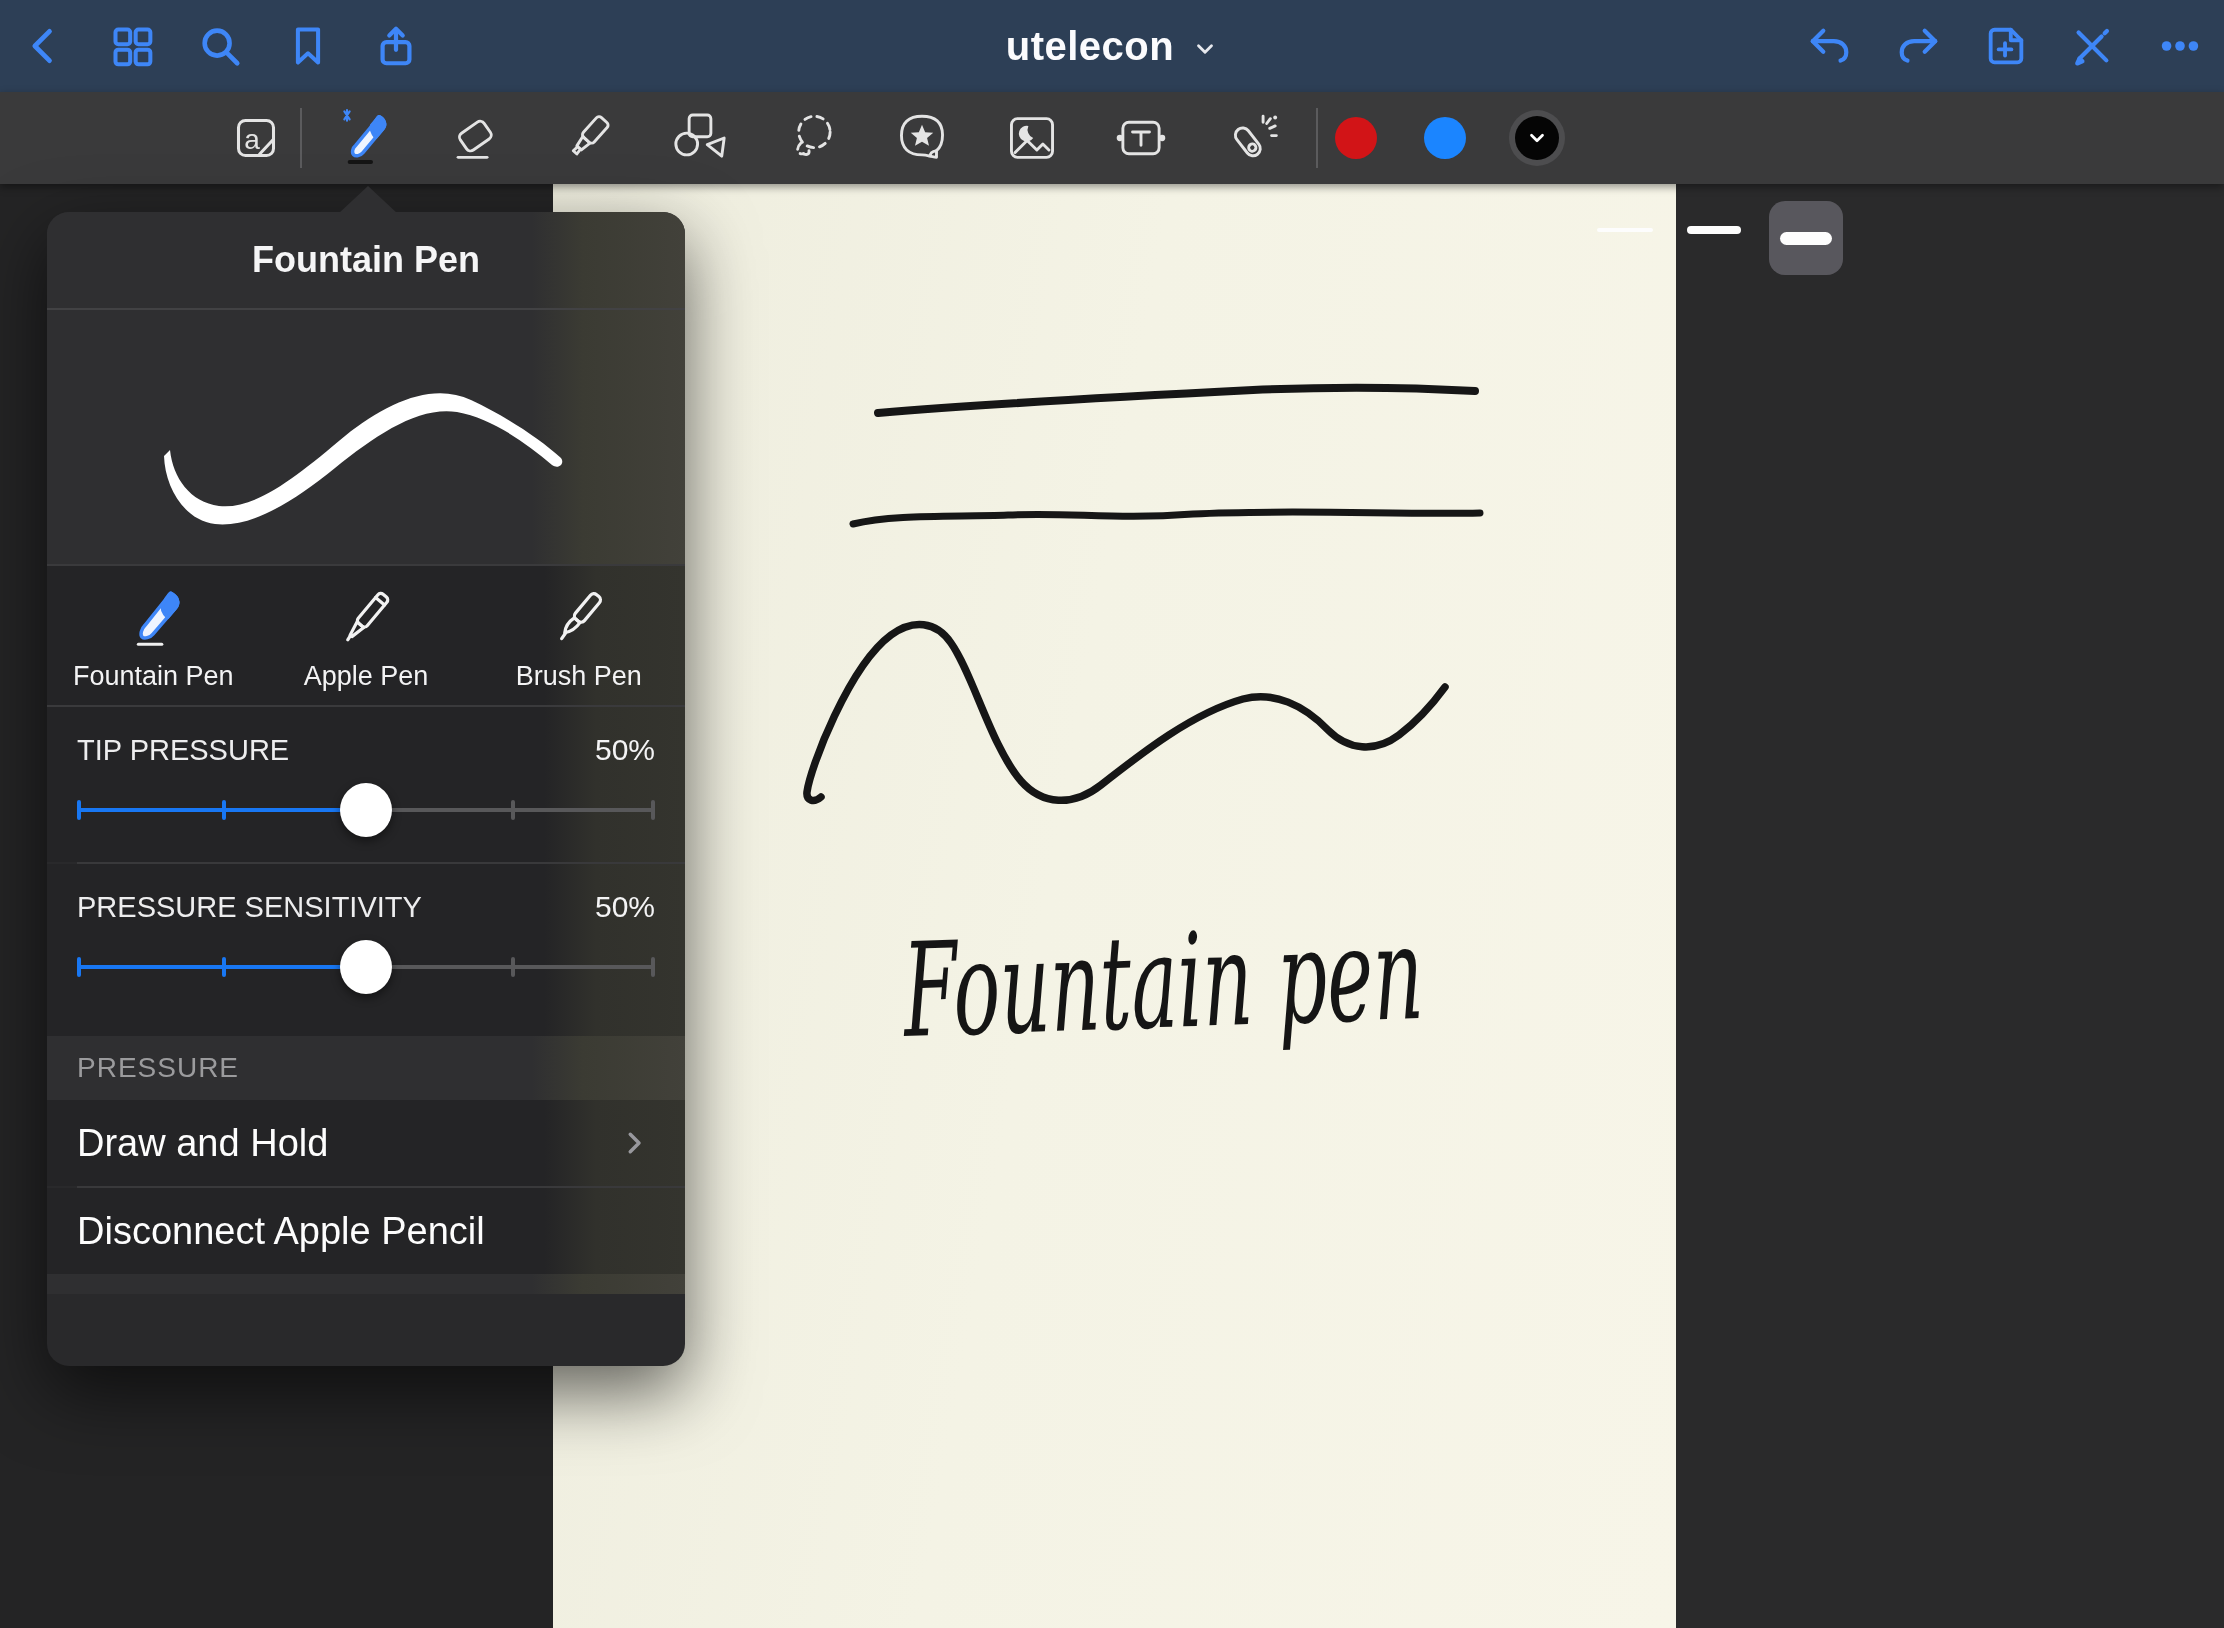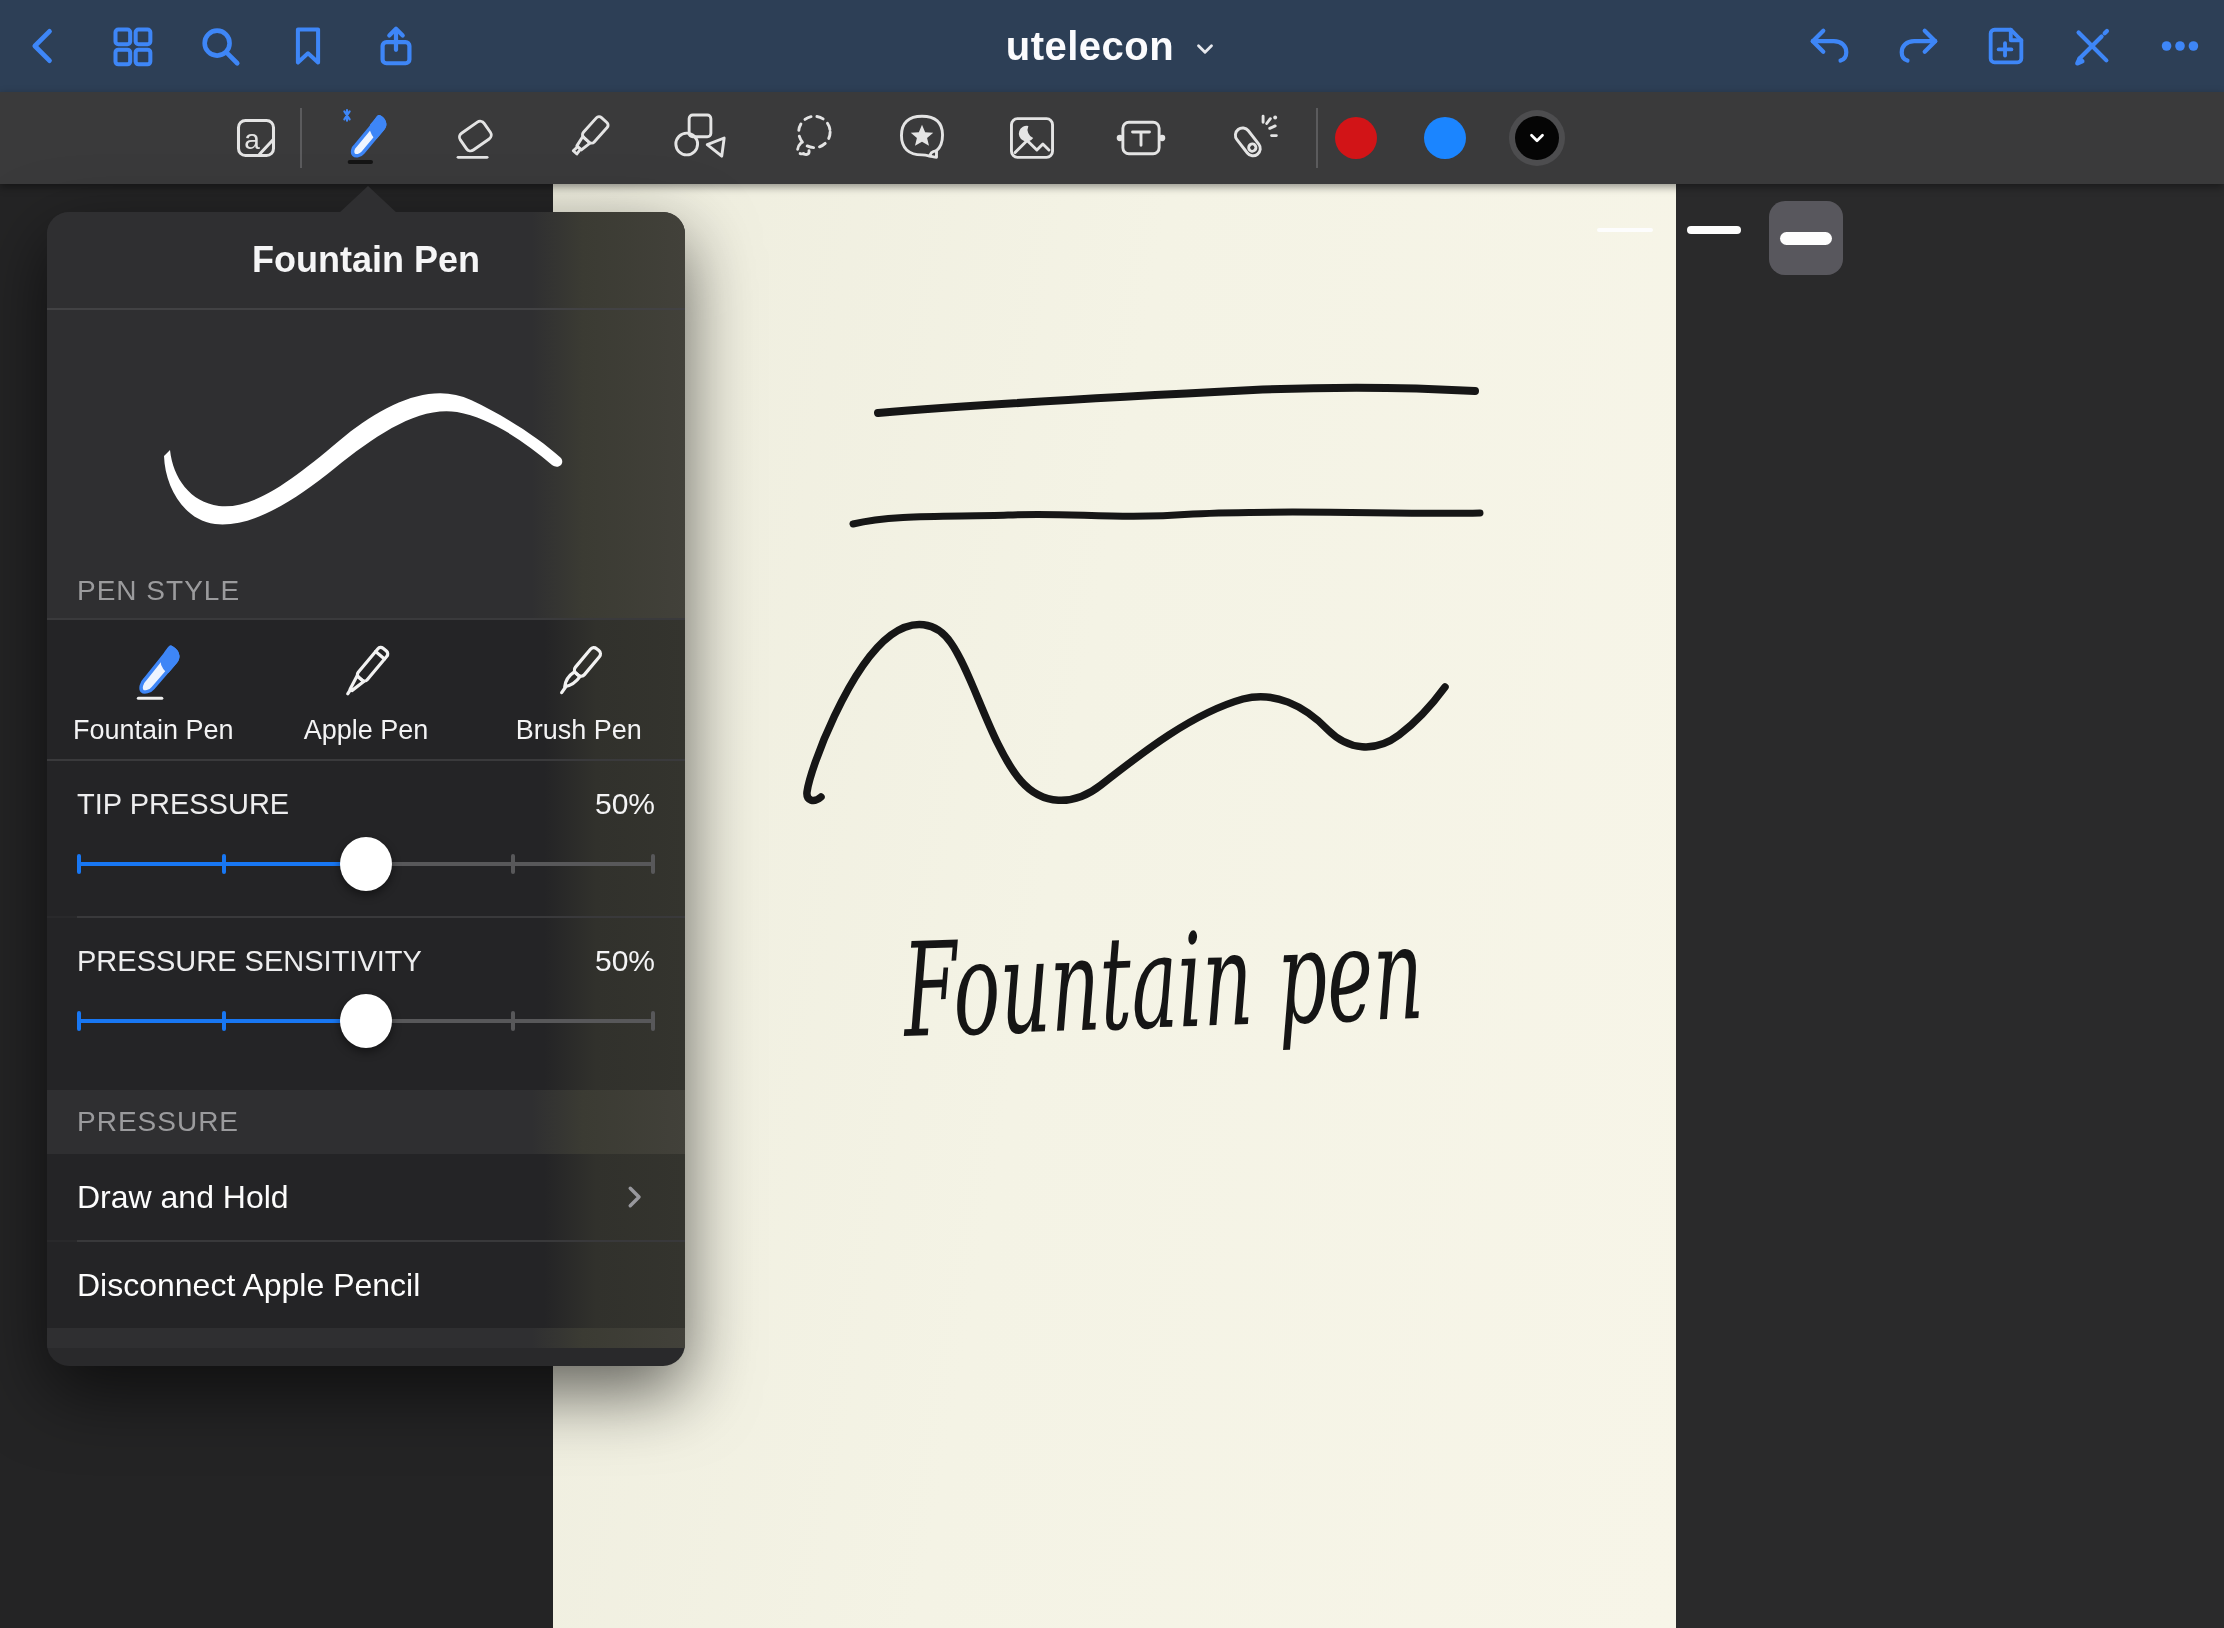--- a/index.html
+++ b/index.html
@@ -47,21 +47,21 @@
   .slider{position:relative;height:70px;margin-top:8px;cursor:pointer;}
   .slider .track{position:absolute;left:0;right:0;top:33px;height:4px;border-radius:2px;background:#58585a;}
   .slider .fill{position:absolute;left:0;top:33px;height:4px;border-radius:2px;background:#1877f3;}
   .slider .tick{position:absolute;top:25px;width:4px;height:20px;border-radius:2px;}
   .tick.b{background:#1877f3;}
   .tick.g{background:#58585a;}
   .slider .knob{position:absolute;top:8px;width:52px;height:54px;border-radius:50%;background:#fff;
                 transform:translateX(-26px);box-shadow:0 4px 10px rgba(0,0,0,.45);}
   .hairline{height:2px;background:#39393b;margin:0 0 0 30px;}
   .set-row{height:86px;display:flex;align-items:center;justify-content:space-between;
-           padding:0 36px 0 30px;color:#fdfdfd;font-size:32px;}
+           padding:0 36px 0 30px;color:#fdfdfd;font-size:38px;}
   .set-row .chev{color:#98989d;}
   .pop-bottom{height:20px;}
   
   .ic{display:block;}
 </style>
 </head>
 <body>
 
 <div id="app">
 
@@ -283,21 +283,20 @@
           C 458 106, 492 128, 514 148
           C 518 153, 512 160, 505 155
           C 478 132, 444 108, 410 102
           C 372 96, 330 124, 288 158
           C 246 192, 204 218, 168 214
           C 136 210, 118 176, 117 146
           Z"></path>
       </svg>
     </div>
 
-    <div class="pop-sec band">PEN STYLE</div>
 
     <div class="pen-row rowbg">
       <div class="pen-item">
         <span class="picon">
           <svg width="70" height="70" viewBox="0 0 48 48" fill="none" stroke="#3e86f7" stroke-width="2.4" stroke-linecap="round" stroke-linejoin="round">
               <path d="M36 7 C40.5 9 42.5 13.5 39.5 17 L24 35 C22 37.4 18 38.5 16.5 37 C15 35.5 16 31.5 18.5 29 L32.5 11.5 C34 9.3 35 7.6 36 7 Z" fill="#eef4ff"></path>
               <path d="M36 7 C40.5 9 42.5 13.5 39.5 17 L34 23.5 C31 20.5 29.5 17.5 31 14 Z" fill="#3e86f7"></path>
               <path d="M14 42 H30" stroke="#f0f0f0" stroke-width="2.2"></path>
             </svg>
         </span>

